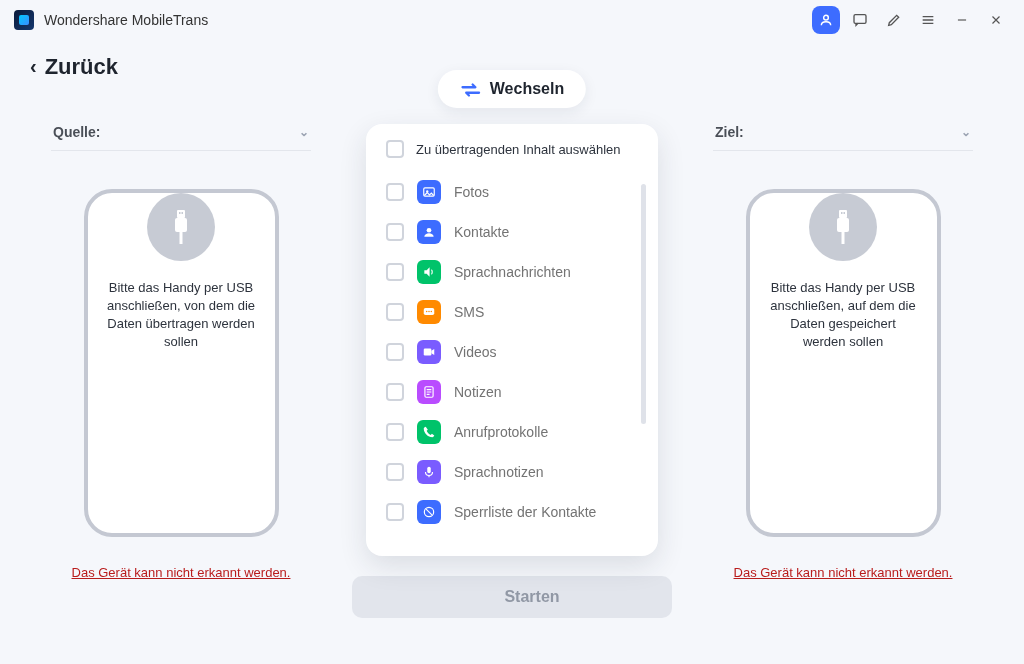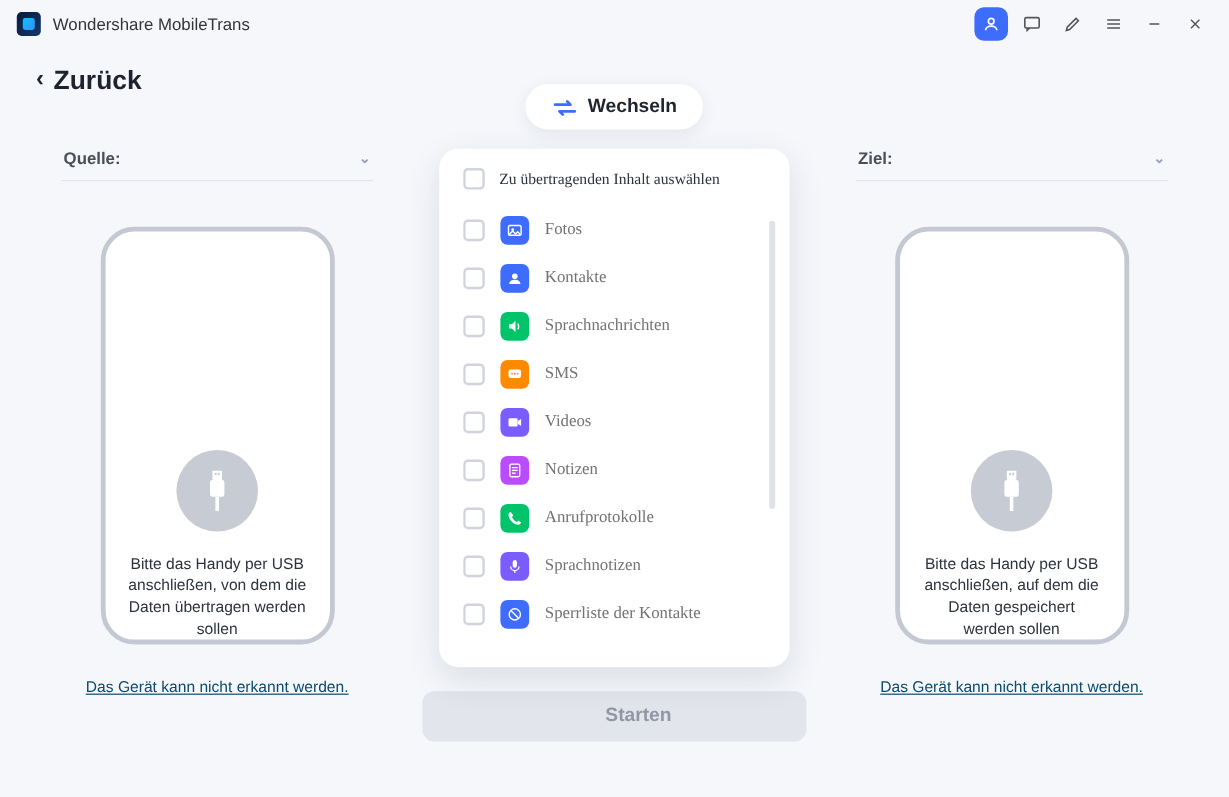--- a/index.html
+++ b/index.html
@@ -27,28 +27,28 @@
   .switch-icon svg{display:block;}
 
   
   .columns{ display:flex; gap:20px; padding: 40px 30px 0; height: 560px; }
   .side{ width:310px; display:flex;flex-direction:column;align-items:center; }
   .mid{ flex:1; display:flex;flex-direction:column;align-items:center; }
 
   .side-head{ width:260px; display:flex;align-items:center;justify-content:space-between;color:#4a4f57;font-weight:600;font-size:14px;padding:0 2px 10px;border-bottom:1px solid #e3e6ec; cursor:pointer;}
   .side-head .chev{ color:#9aa2b1; font-size:12px; }
 
-  .phone{ margin-top:38px; width:195px;height:348px;border:4px solid #c4c8d2;border-radius:28px;background:#fff;display:flex;flex-direction:column;align-items:center;justify-content:flex-end;padding:0 18px;text-align:center;}
+  .phone{ margin-top:38px; width:195px;height:348px;border:4px solid #c4c8d2;border-radius:28px;background:#fff;display:flex;flex-direction:column;align-items:center;justify-content:flex-start;padding:0 18px;text-align:center;}
   .usb-circle{ width:68px;height:68px;border-radius:50%;background:#c7cbd4;display:flex;align-items:center;justify-content:center;margin-bottom:18px;}
   .usb-circle svg{display:block;}
   .phone p{ font-size:13px; line-height:18px; color:#2d333d; }
-  .help-link{ margin-top:28px; color:#0c4a6e;font-size:13px;text-decoration:underline;cursor:pointer;}
-
-  
-  .panel{ width:292px; background:#fff;border-radius:16px;box-shadow:0 10px 28px rgba(30,40,60,.12); padding:16px 10px 16px 20px; margin-top:0; position:relative;font-family:Liberation Serif, serif;}
+  .help-link{ margin-top:28px; color:#b91c1c;font-size:13px;text-decoration:underline;cursor:pointer;}
+
+  
+  .panel{ width:292px; background:#fff;border-radius:16px;box-shadow:0 10px 28px rgba(30,40,60,.12); padding:16px 10px 16px 20px; margin-top:0; position:relative;}
   .panel-inner{ height:400px; overflow:hidden; position:relative;}
   .panel-head{ display:flex;align-items:center;gap:12px;font-size:13px;color:#2d333d;margin-bottom:14px;}
   .cb{ width:18px;height:18px;border:2px solid #d0d4dc;border-radius:4px;flex:none;cursor:pointer;}
   .row{ display:flex;align-items:center;gap:12px;padding:7px 0;font-size:14px;color:#737373;}
   .row .icon-wrap{ width:26px;height:26px;display:flex;align-items:center;justify-content:center;}
   .app-icon{ width:24px;height:24px;border-radius:6px;display:flex;align-items:center;justify-content:center;color:#fff;}
   .label{ flex:1; }
   .scroll-thumb{ position:absolute; right:2px; top:44px; width:5px;height:240px;background:#dfe2e9;border-radius:3px;}
 
   

